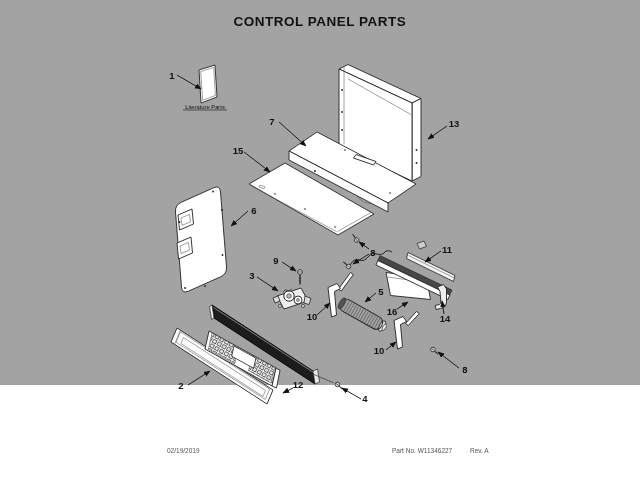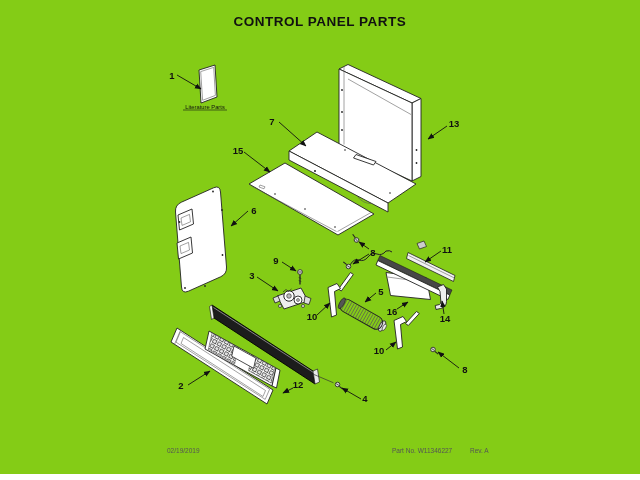--- a/index.html
+++ b/index.html
@@ -1,16 +1,16 @@
 <!DOCTYPE html>
 <html><head>
 <meta charset="utf-8">
 <style>
   html,body{margin:0;padding:0;background:#ffffff;width:640px;height:480px;overflow:hidden}
-  .stage{position:relative;width:640px;height:474px;background:#84cc16}
+  .stage{position:relative;width:640px;height:385px;background:#a3a3a3}
   svg{display:block}
   .ttl{font:bold 13.5px "Liberation Sans",sans-serif;fill:#111;letter-spacing:.5px}
   .co{font:bold 9.5px "Liberation Sans",sans-serif;fill:#111}
   .cap{font:5.8px "Liberation Sans",sans-serif;fill:#111}
   .ft{font:6.5px "Liberation Sans",sans-serif;fill:#555}
   .pt{stroke:#222;stroke-width:.9;fill:#fff}
   .thin{stroke:#555;stroke-width:.55;fill:none}
   .dot{fill:#222;stroke:none}
 </style>
 </head>

